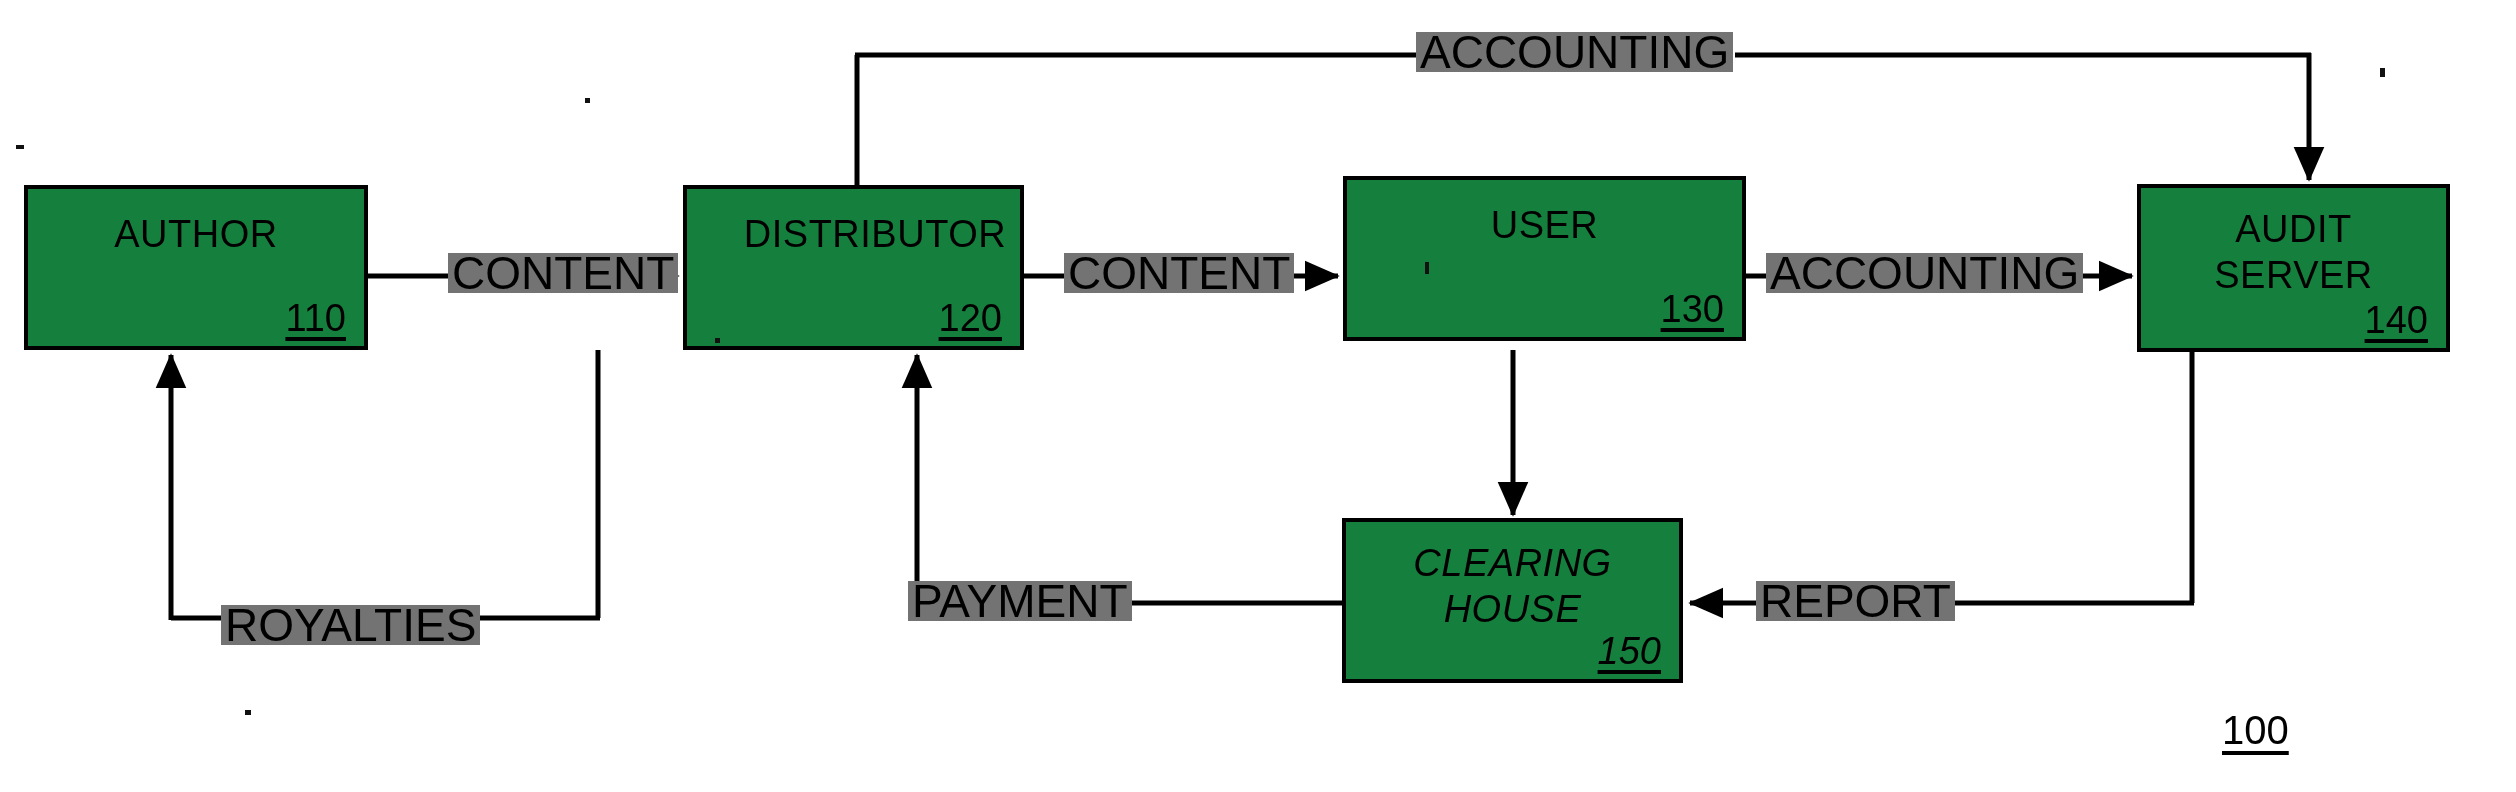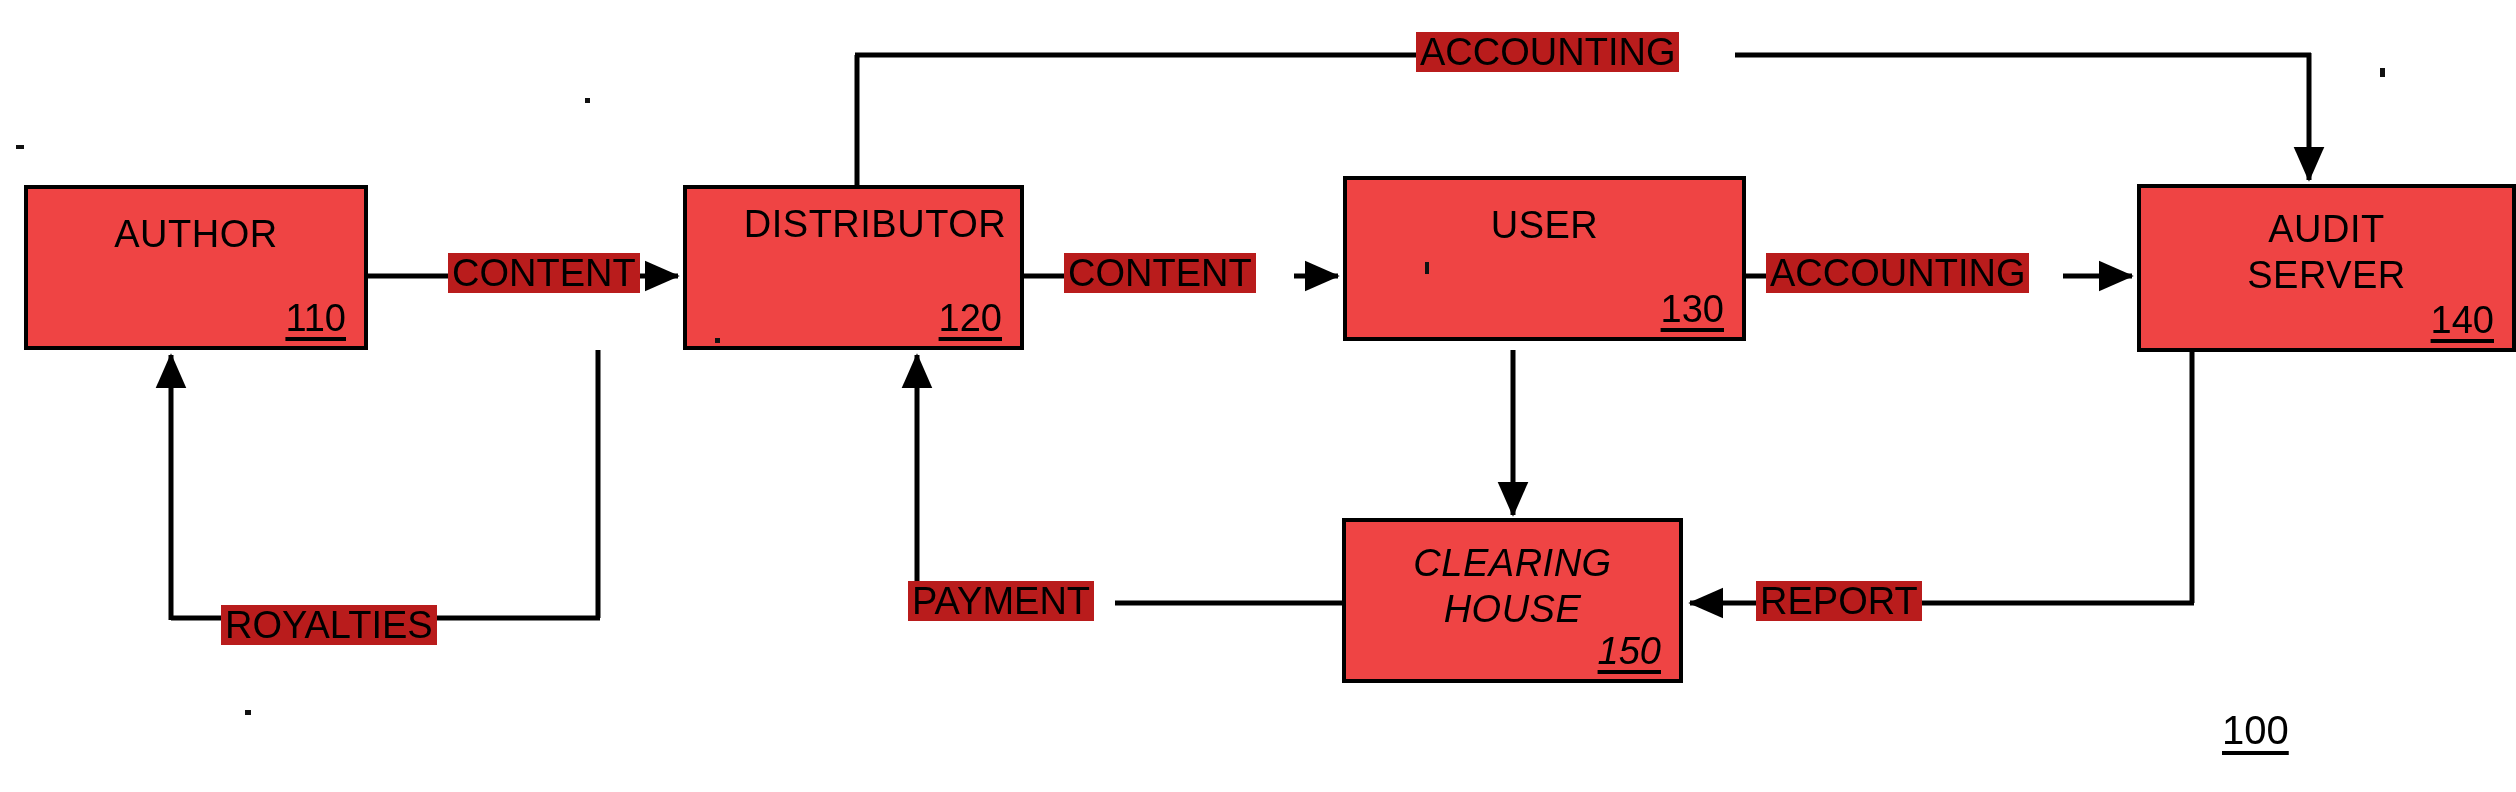--- a/index.html
+++ b/index.html
@@ -20,21 +20,21 @@
     position: absolute;
     left: 0;
     top: 0;
     width: 2516px;
     height: 792px;
   }
   .node-box {
     position: absolute;
     box-sizing: border-box;
     border: 4px solid #000000;
-    background: #ef4444;
+    background: #15803d;
   }
   .node-title {
     position: absolute;
     left: 0;
     right: 0;
     text-align: center;
     font-size: 38px;
     line-height: 46px;
     letter-spacing: 0.5px;
     white-space: pre-line;
@@ -46,24 +46,24 @@
     bottom: 6px;
     font-size: 38px;
     line-height: 44px;
     text-decoration: underline;
     text-underline-offset: 6px;
     text-decoration-thickness: 4px;
     color: #000000;
   }
   .edge-label {
     position: absolute;
-    font-size: 38px;
+    font-size: 46px;
     line-height: 40px;
     white-space: nowrap;
-    background: #b91c1c;
+    background: #737373;
     padding: 0 4px;
     color: #000000;
   }
   .figure-ref {
     position: absolute;
     font-size: 40px;
     line-height: 44px;
     text-decoration: underline;
     text-underline-offset: 7px;
     text-decoration-thickness: 4px;
@@ -119,30 +119,30 @@
 
     </g>
   </svg>
 
   <div class="node-box" style="left:24px; top:185px; width:344px; height:165px;">
     <div class="node-title" style="top:22px;">AUTHOR</div>
     <div class="node-ref">110</div>
   </div>
 
   <div class="node-box" style="left:683px; top:185px; width:341px; height:165px;">
-    <div class="node-title" style="top:12px;padding-left:43px;">DISTRIBUTOR</div>
+    <div class="node-title" style="top:22px;padding-left:43px;">DISTRIBUTOR</div>
     <div class="node-ref">120</div>
   </div>
 
   <div class="node-box" style="left:1343px; top:176px; width:403px; height:165px;">
     <div class="node-title" style="top:22px;">USER</div>
     <div class="node-ref">130</div>
   </div>
 
-  <div class="node-box" style="left:2137px; top:184px; width:379px; height:168px;">
+  <div class="node-box" style="left:2137px; top:184px; width:313px; height:168px;">
     <div class="node-title" style="top:18px;">AUDIT
 SERVER</div>
     <div class="node-ref">140</div>
   </div>
 
   <div class="node-box" style="left:1342px; top:518px; width:341px; height:165px;font-style:italic;">
     <div class="node-title" style="top:18px;">CLEARING
 HOUSE</div>
     <div class="node-ref">150</div>
   </div>

